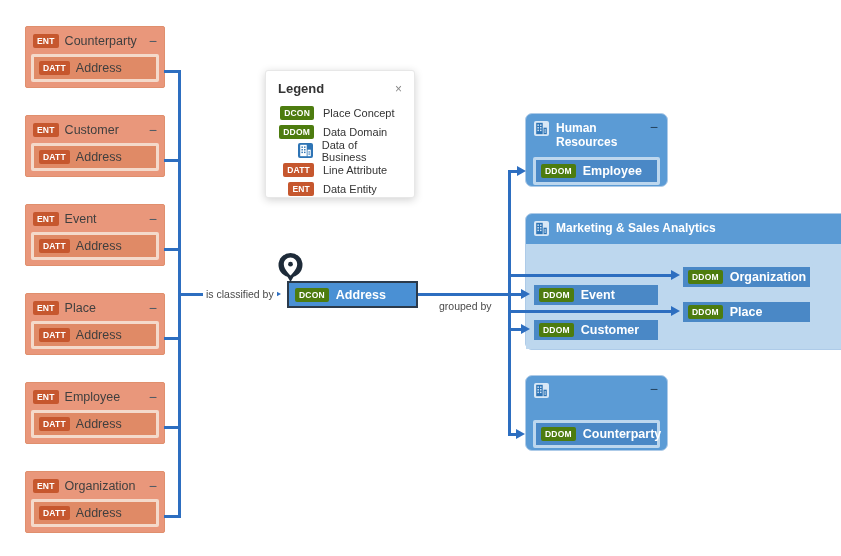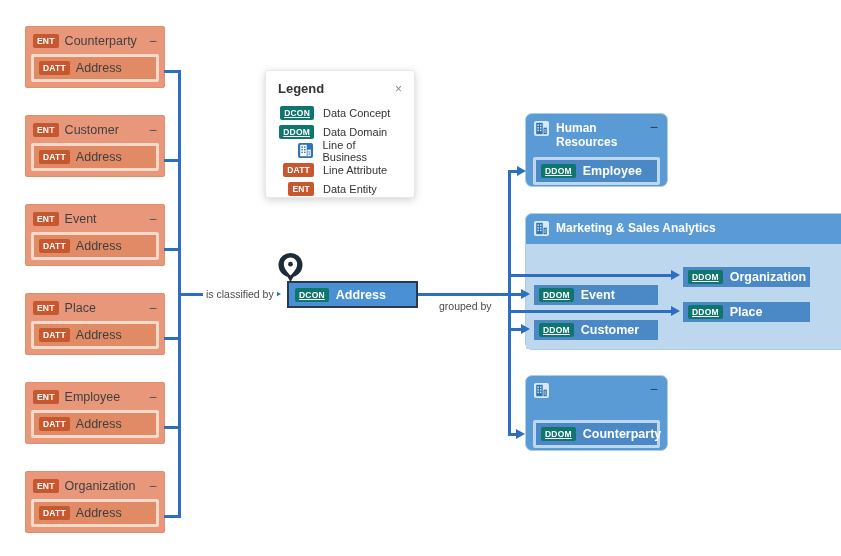--- a/index.html
+++ b/index.html
@@ -18,21 +18,21 @@
     font-size:10.5px;line-height:12px;padding:0 3px;white-space:nowrap;}
   
   .ent{position:absolute;left:25px;width:140px;height:62px;background:#E9977B;
     border:1px solid #E08F6D;border-radius:2px;box-sizing:border-box;z-index:2;}
   .ent-h{height:27px;display:flex;align-items:center;gap:6px;padding:0 7px;}
   .ent-title{font-size:12.5px;color:#3F3F3F;flex:1;white-space:nowrap;overflow:hidden;}
   .minus{font-size:14px;line-height:14px;color:#4C5965;cursor:pointer;}
   .badge-o,.badge-b{display:inline-block;font-size:8.5px;font-weight:700;color:#fff;
     padding:2px 4px;border-radius:2px;letter-spacing:.2px;line-height:10px;}
   .badge-o{background:#C6572E;}
-  .badge-b{background:#0f766e;text-decoration:underline;}
+  .badge-b{background:#4d7c0f;}
   .datt{margin:0 5px;border:3px solid #F4DACB;border-radius:2px;background:#E08A66;
     height:22px;display:flex;align-items:center;gap:6px;padding:0 5px;box-sizing:content-box;}
   .datt-label{font-size:12.5px;color:#3F3F3F;}
   
   .lob{position:absolute;background:#5B9BD5;border:1px solid #AECBE8;
     border-radius:7px;box-sizing:border-box;z-index:2;}
   .lob-h{position:relative;display:flex;align-items:flex-start;gap:7px;padding:7px 8px 0 8px;}
   .lob-title{font-size:12px;font-weight:700;color:#fff;line-height:14px;}
   .lob-minus{position:absolute;top:5px;right:9px;font-size:14px;color:#24425F;cursor:pointer;}
   .lob-body{position:absolute;left:0;right:0;bottom:0;background:#BDD7EE;}
@@ -268,21 +268,21 @@
   <div class="legend">
     <div class="legend-head">
       <span class="legend-title">Legend</span>
       <span class="legend-close">×</span>
     </div>
     <div class="legend-items">
       <div class="legend-row">
         <span class="legend-badge-cell">
             <span class="badge-b">DCON</span>
           </span>
-        <span class="legend-label">Data Concept</span>
+        <span class="legend-label">Place Concept</span>
       </div>
       <div class="legend-row">
         <span class="legend-badge-cell">
             <span class="badge-b">DDOM</span>
           </span>
         <span class="legend-label">Data Domain</span>
       </div>
       <div class="legend-row">
         <span class="legend-badge-cell">
           <span class="legend-lob-icon">
@@ -293,21 +293,21 @@
               <rect x="3" y="6.2" width="1.8" height="1.8" style="fill:var(--win)"></rect>
                 <rect x="6.2" y="6.2" width="1.8" height="1.8" style="fill:var(--win)"></rect>
               <rect x="3" y="9.4" width="1.8" height="1.8" style="fill:var(--win)"></rect>
                 <rect x="6.2" y="9.4" width="1.8" height="1.8" style="fill:var(--win)"></rect>
               <rect x="10.5" y="7" width="4" height="8" fill="currentColor"></rect>
               <rect x="11.7" y="9" width="1.6" height="1.6" style="fill:var(--win)"></rect>
                 <rect x="11.7" y="11.6" width="1.6" height="1.6" style="fill:var(--win)"></rect>
             </svg>
           </span>
         </span>
-        <span class="legend-label">Line of Business</span>
+        <span class="legend-label">Data of Business</span>
       </div>
       <div class="legend-row">
         <span class="legend-badge-cell">
             <span class="badge-o">DATT</span>
           </span>
         <span class="legend-label">Line Attribute</span>
       </div>
       <div class="legend-row">
         <span class="legend-badge-cell">
             <span class="badge-o">ENT</span>

